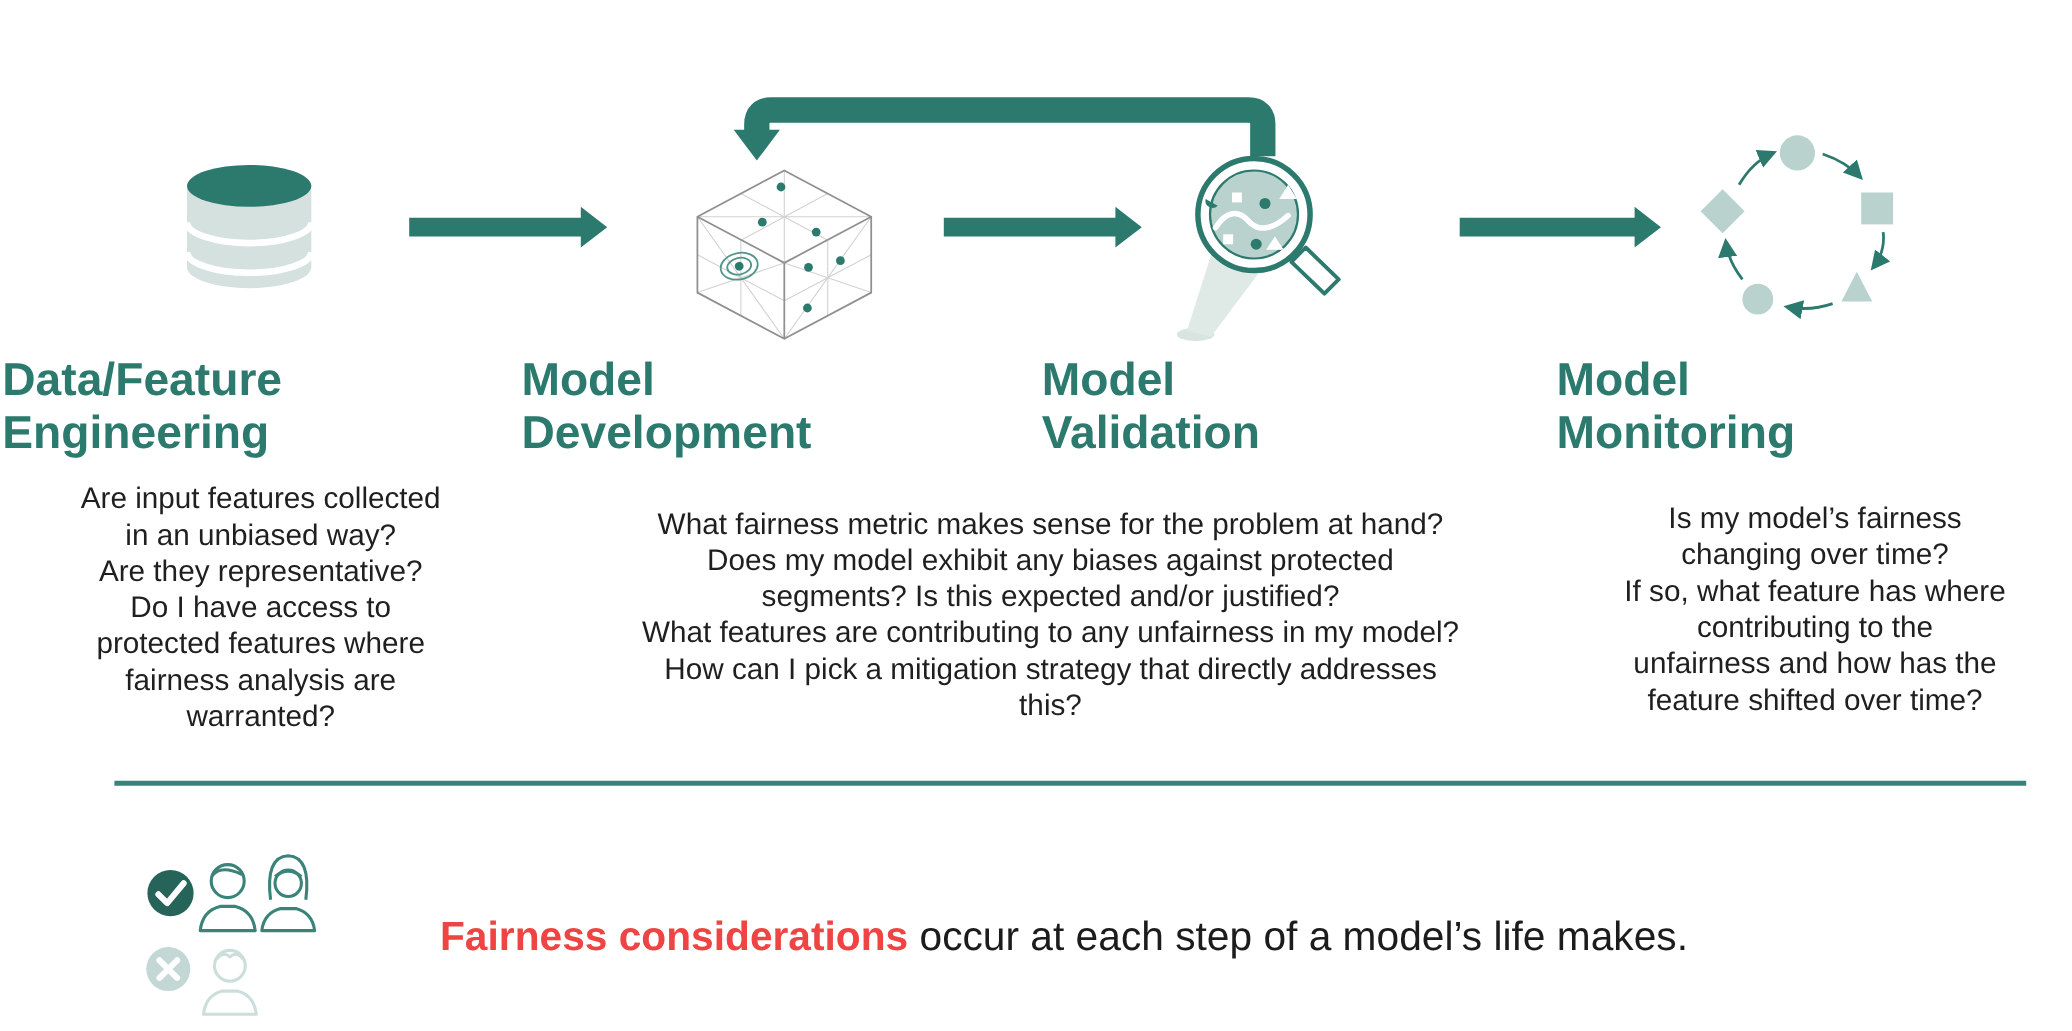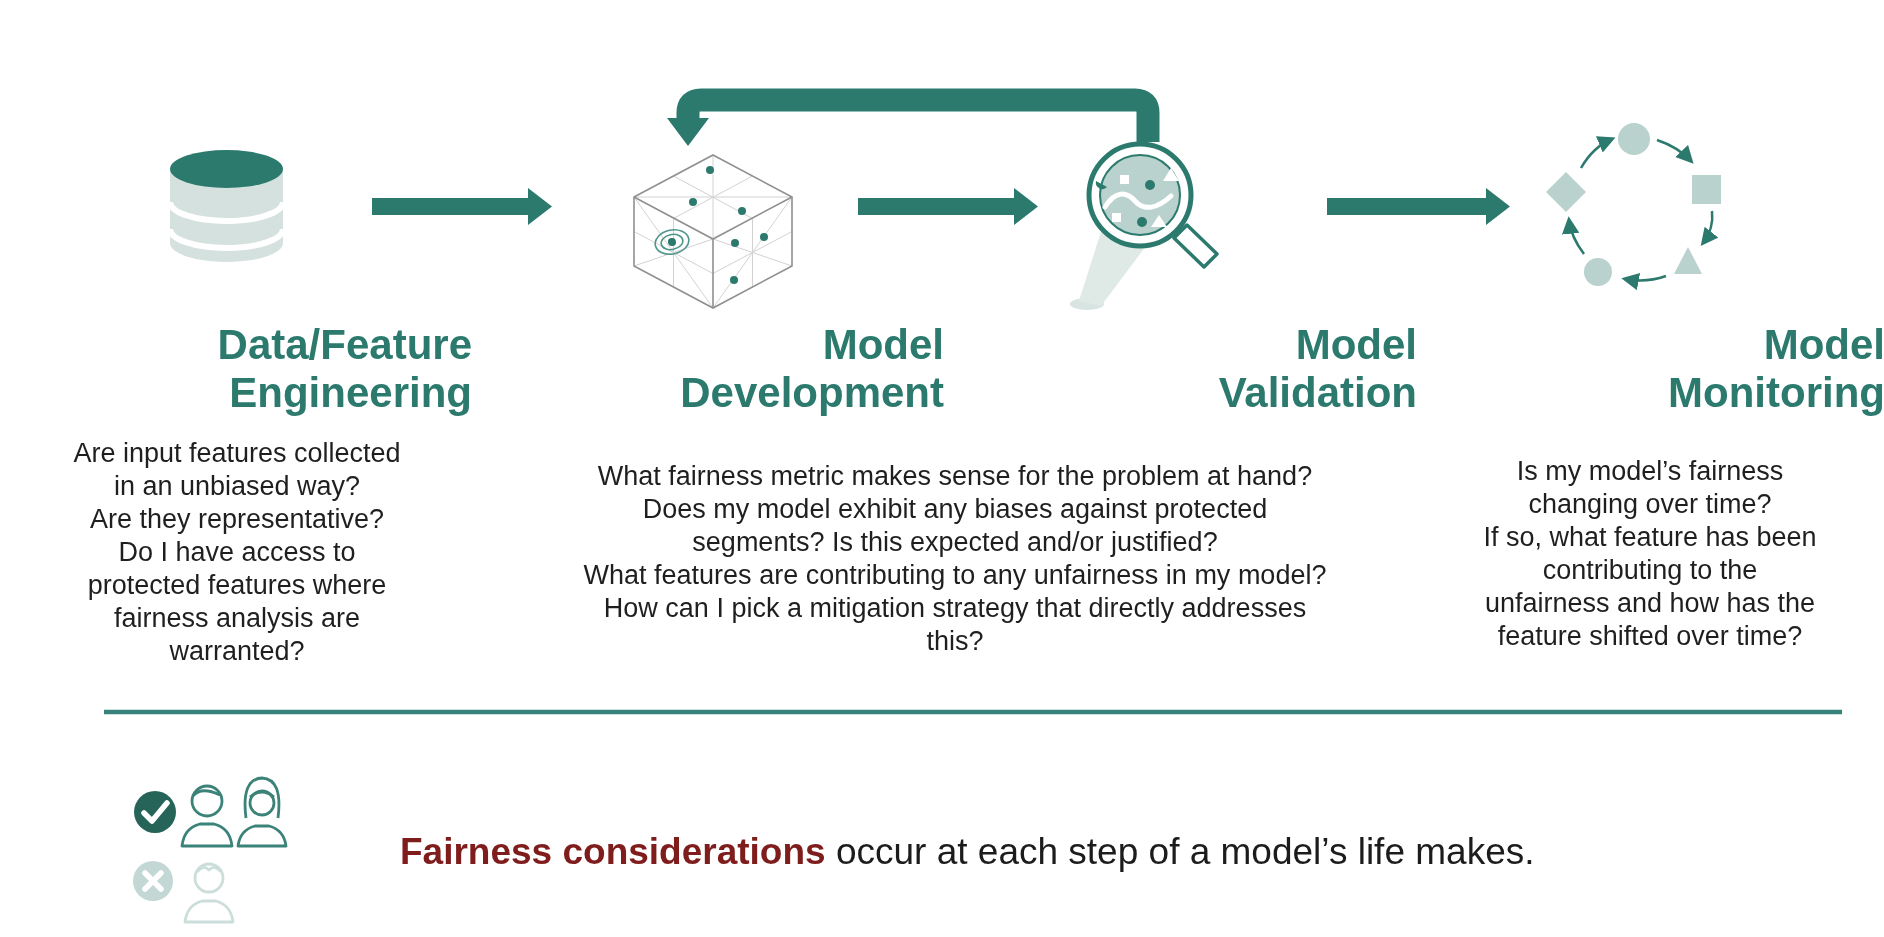--- a/index.html
+++ b/index.html
@@ -2,36 +2,36 @@
 <html><head>
 <meta charset="utf-8">
 <style>
   html,body{margin:0;padding:0;background:#ffffff;}
   .canvas{
     position:relative;width:1884px;height:937px;background:#ffffff;overflow:hidden;
     font-family:"Liberation Sans", sans-serif;
   }
   .gfx{position:absolute;left:0;top:0;width:1884px;height:937px;}
   .stage-title{
-    position:absolute;top:321px;width:470px;text-align:right;
+    position:absolute;top:321px;width:470px;text-align:left;
     font-weight:bold;font-size:42px;line-height:48px;color:#2c7a6e;
     white-space:pre-line;letter-spacing:0px;
   }
   .t1{left:2px;} .t2{left:474px;} .t3{left:947px;} .t4{left:1415px;}
   .stage-body{
     position:absolute;text-align:center;font-size:27px;line-height:33px;
     color:#1f1f1f;white-space:pre-line;
   }
   .b1{left:17px;top:437px;width:440px;}
   .b2{left:515px;top:460px;width:880px;}
   .b3{left:1428px;top:455px;width:444px;}
   .footer-text{
     position:absolute;left:400px;top:830px;font-size:37px;line-height:44px;color:#1c1c1c;
   }
-  .footer-text .hl{font-weight:bold;color:#7f1d1d;}
+  .footer-text .hl{font-weight:bold;color:#ef4444;}
 </style>
 </head>
 <body>
 
 <div class="canvas">
 
   <svg class="gfx" viewBox="0 0 1884 937">
     <defs>
       <marker id="arrw" markerWidth="9" markerHeight="9" refX="5.5" refY="3.5" orient="auto">
         <path d="M0,0 L7,3.5 L0,7 Z" fill="#2c7a6e"></path>
@@ -172,20 +172,20 @@
 fairness analysis are
 warranted?</div>
   <div class="stage-body b2">What fairness metric makes sense for the problem at hand?
 Does my model exhibit any biases against protected
 segments? Is this expected and/or justified?
 What features are contributing to any unfairness in my model?
 How can I pick a mitigation strategy that directly addresses
 this?</div>
   <div class="stage-body b3">Is my model’s fairness
 changing over time?
-If so, what feature has been
+If so, what feature has where
 contributing to the
 unfairness and how has the
 feature shifted over time?</div>
 
   <div class="footer-text"><span class="hl">Fairness considerations</span><span> occur at each step of a model’s life makes.</span></div>
 
 </div>
 
 </body></html>

